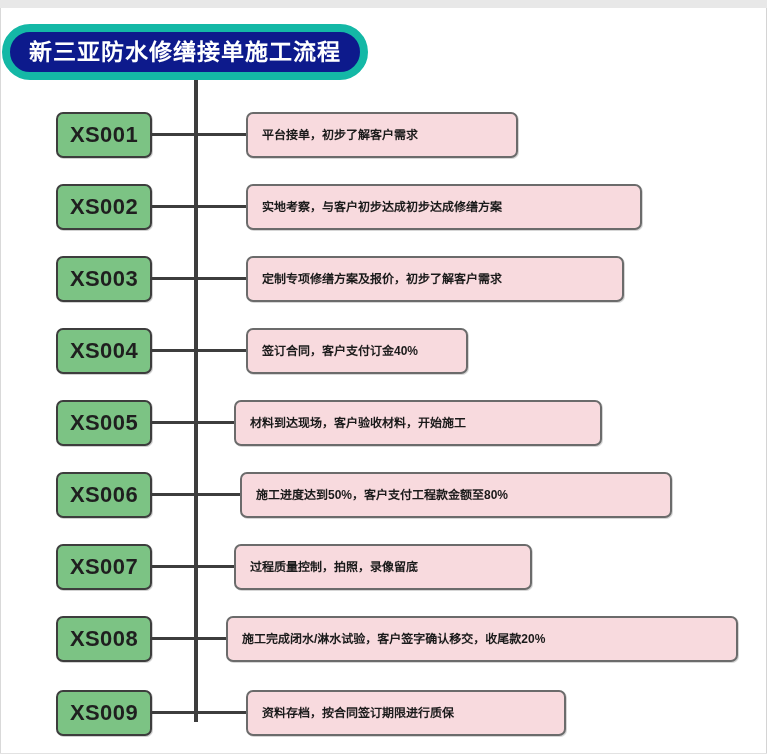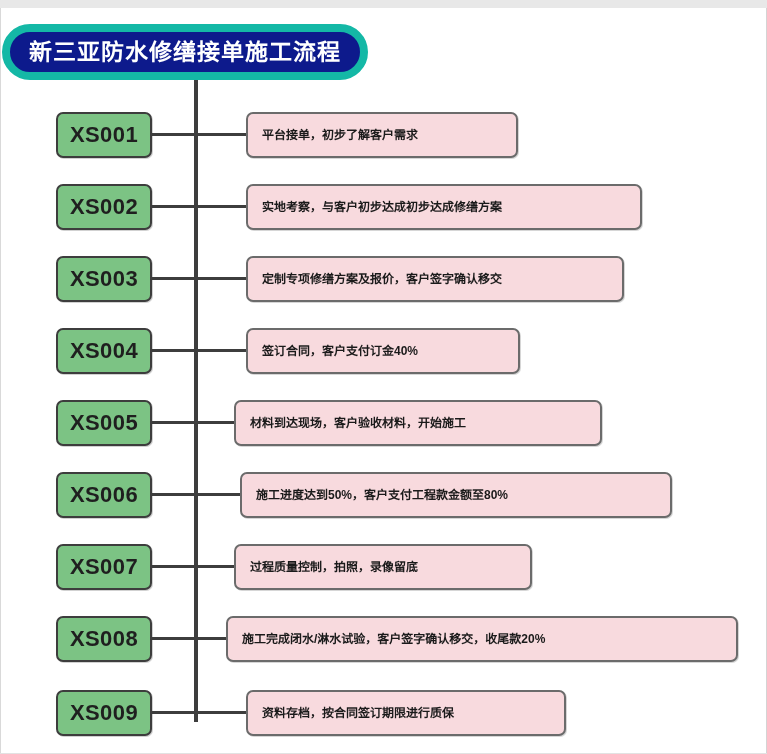--- a/index.html
+++ b/index.html
@@ -196,29 +196,29 @@
         <div class="desc-box" style="left: 246px; width: 396px;">
           <span class="desc-text">实地考察，与客户初步达成初步达成修缮方案</span>
         </div>
       </div>
       <div class="row" style="top: 256px;">
         <div class="connector" style="width: 94px;"></div>
         <div class="code-box">
           <span class="code-text">XS003</span>
         </div>
         <div class="desc-box" style="left: 246px; width: 378px;">
-          <span class="desc-text">定制专项修缮方案及报价，客户签字确认移交</span>
+          <span class="desc-text">定制专项修缮方案及报价，初步了解客户需求</span>
         </div>
       </div>
       <div class="row" style="top: 328px;">
         <div class="connector" style="width: 94px;"></div>
         <div class="code-box">
           <span class="code-text">XS004</span>
         </div>
-        <div class="desc-box" style="left: 246px; width: 274px;">
+        <div class="desc-box" style="left: 246px; width: 222px;">
           <span class="desc-text">签订合同，客户支付订金40%</span>
         </div>
       </div>
       <div class="row" style="top: 400px;">
         <div class="connector" style="width: 82px;"></div>
         <div class="code-box">
           <span class="code-text">XS005</span>
         </div>
         <div class="desc-box" style="left: 234px; width: 368px;">
           <span class="desc-text">材料到达现场，客户验收材料，开始施工</span>

